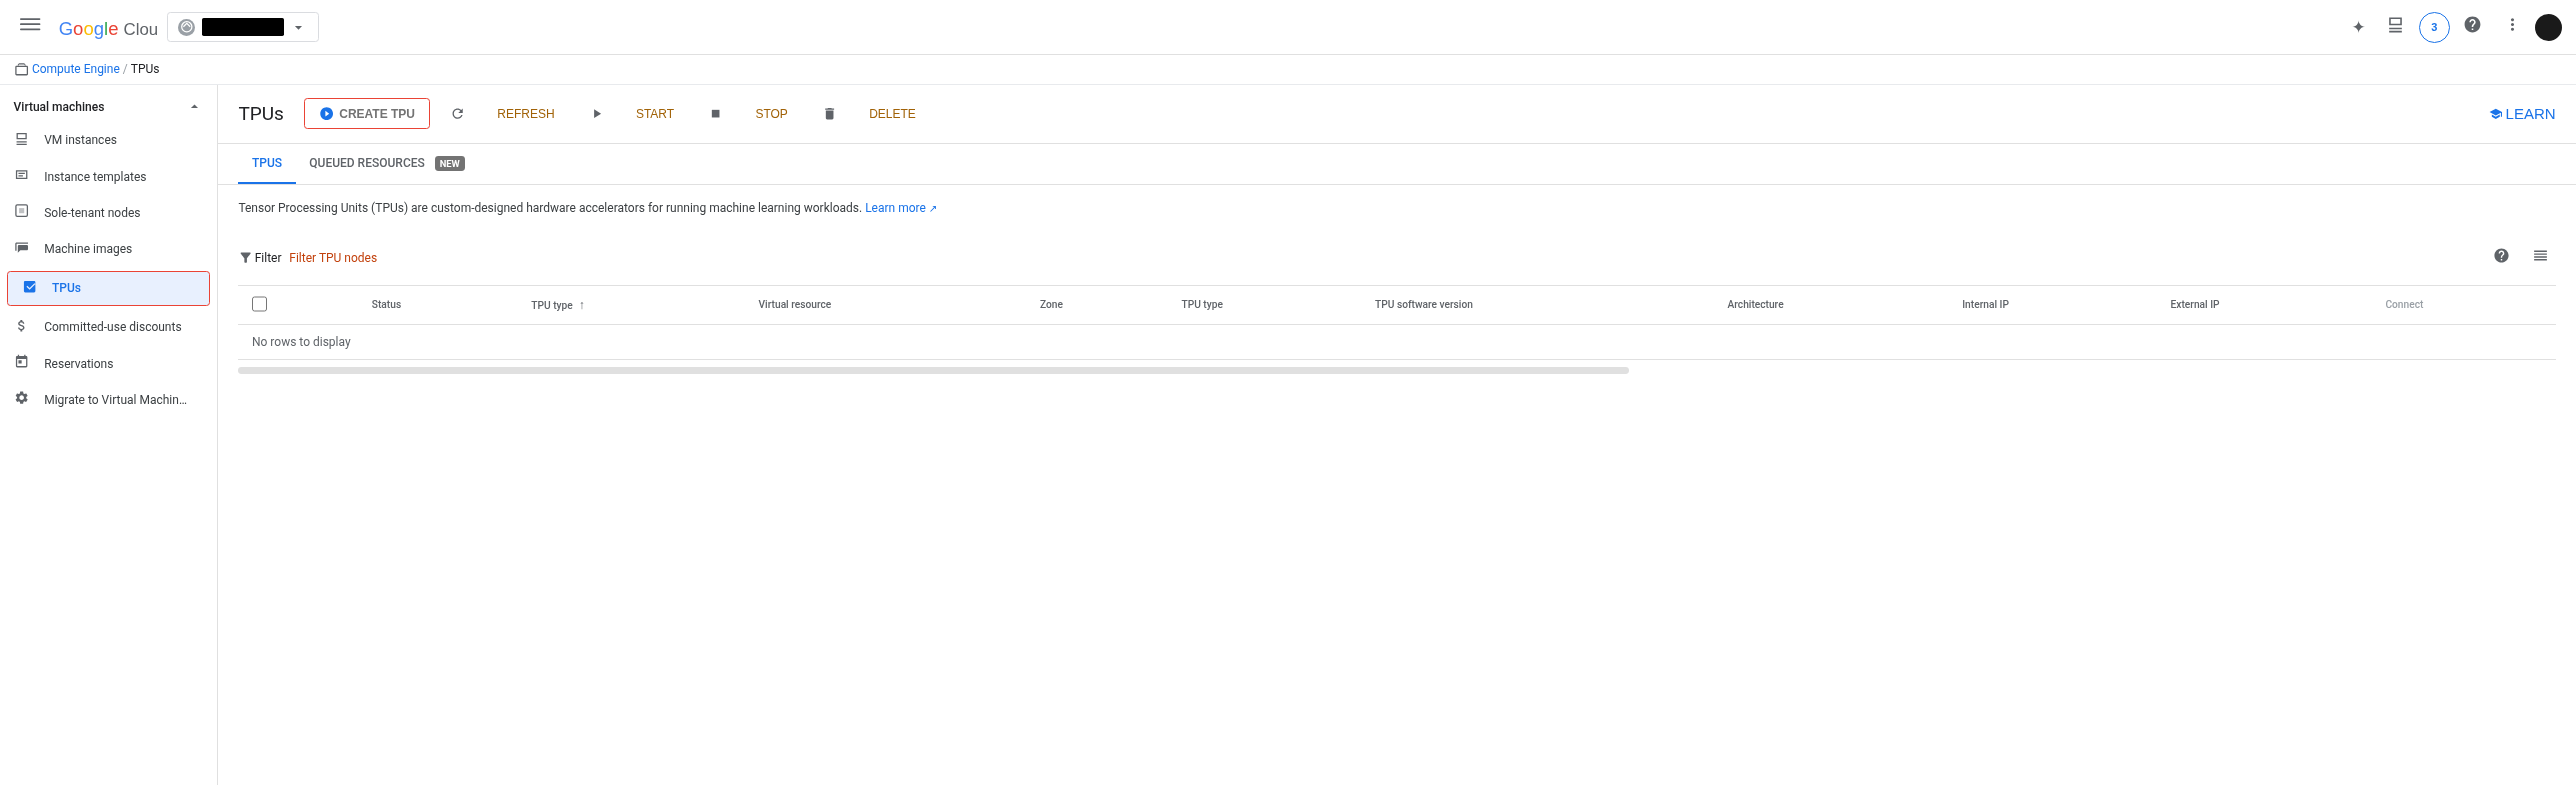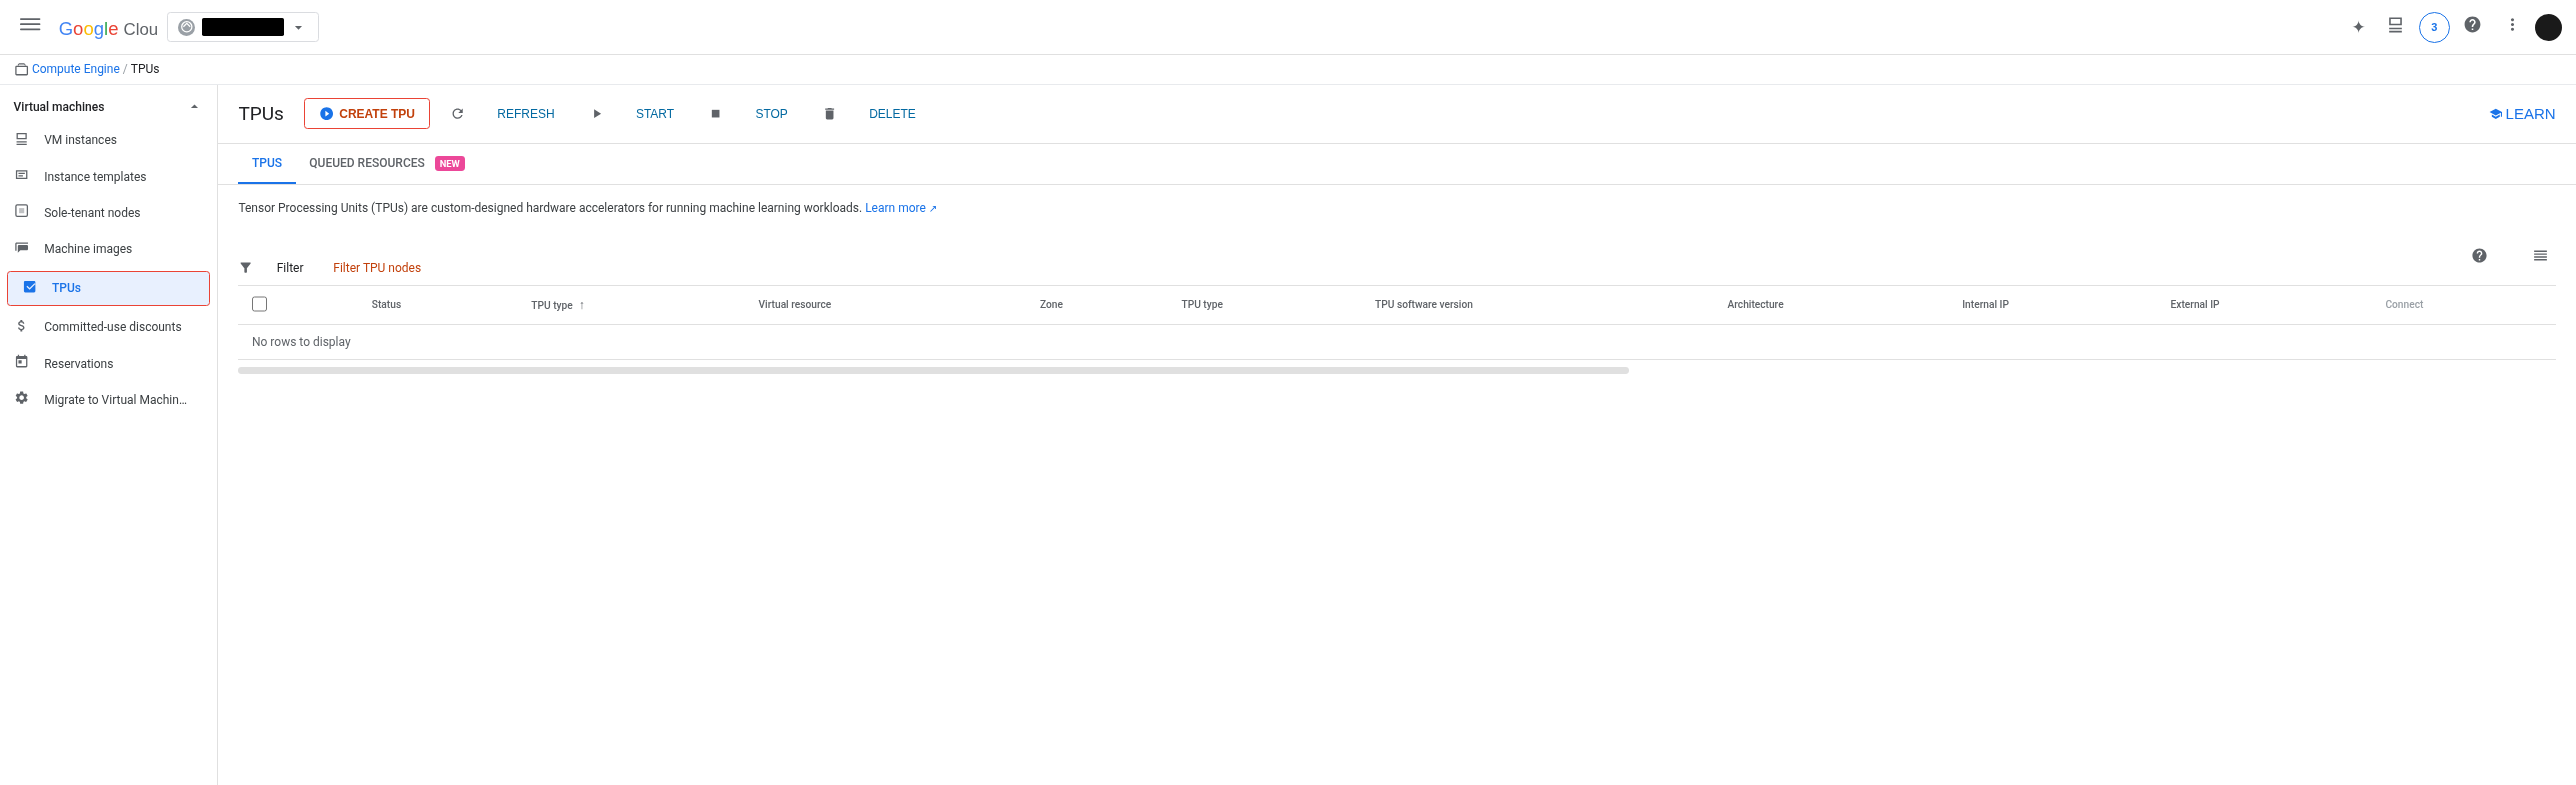--- a/index.html
+++ b/index.html
@@ -35,38 +35,38 @@
     .sidebar-item { display: flex; align-items: center; gap: 13.6px; padding: 8.5px 13.6px; font-size: 12px; color: #3c4043; cursor: pointer; border-radius: 0 17px 17px 0; margin-right: 6.8px; }
     .sidebar-item.active { background: #e8f0fe; color: #1a73e8; font-weight: 500; border: 1.7px solid #ea4335; border-radius: 3.4px; margin: 3.4px 6.8px; padding: 6.8px 13.6px; }
     .sidebar-item.active .sidebar-icon { color: #1a73e8; }
     .sidebar-icon { font-size: 15.3px; color: #5f6368; width: 17px; text-align: center; flex-shrink: 0; }
 
     
     .content { flex: 1; overflow-y: auto; display: flex; flex-direction: column; }
     .content-header { display: flex; align-items: center; padding: 13.6px 20.4px; border-bottom: 0.9px solid #e0e0e0; gap: 6.8px; }
     .page-title { font-size: 19px; font-weight: 400; color: #202124; margin-right: 13.6px; }
     .action-btn { display: flex; align-items: center; gap: 5.1px; padding: 6.8px 13.6px; border: none; border-radius: 3.4px; font-size: 12px; cursor: pointer; font-weight: 500; }
-    .btn-create { background: #fff; color: #c2410c; border: 1.7px solid #ea4335; font-weight: 600; }
-    .btn-secondary { background: none; color: #0369a1; border: none; gap: 32px; }
+    .btn-create { background: #fff; color: #737373; border: 1.7px solid #ea4335; font-weight: 600; }
+    .btn-secondary { background: none; color: #a16207; border: none; gap: 32px; }
     .learn-btn { margin-left: auto; color: #1a73e8; background: none; border: none; cursor: pointer; font-size: 15px; font-weight: 500; display: flex; align-items: center; gap: 3.4px; }
 
     
     .tabs { display: flex; align-items: center; padding: 0 20.4px; border-bottom: 0.9px solid #e0e0e0; }
     .tab { padding: 12px 13.6px; font-size: 12px; font-weight: 500; cursor: pointer; color: #5f6368; border-bottom: 2.6px solid transparent; }
     .tab.active { color: #1a73e8; border-bottom: 2.6px solid #1a73e8; }
-    .new-badge { background: #ec4899; color: #fff; font-size: 9.4px; font-weight: 700; padding: 1.7px 5.1px; border-radius: 3.4px; margin-left: 6.8px; }
+    .new-badge { background: #737373; color: #fff; font-size: 9.4px; font-weight: 700; padding: 1.7px 5.1px; border-radius: 3.4px; margin-left: 6.8px; }
 
     
     .description { padding: 13.6px 20.4px; font-size: 12px; color: #3c4043; line-height: 1.5; }
     .desc-link { color: #1a73e8; text-decoration: none; }
     .desc-link::after { content: ' ↗'; font-size: 10.2px; }
 
     
     .table-area { padding: 0 20.4px; }
-    .filter-bar { display: flex; align-items: flex-end; gap: 23px; padding: 10.2px 0; border-bottom: 0.9px solid #e0e0e0; }
+    .filter-bar { display: flex; align-items: center; gap: 1px; padding: 10.2px 0; border-bottom: 0.9px solid #e0e0e0; }
     .filter-icon { color: #5f6368; font-size: 13.6px; }
     .filter-placeholder { color: #c2410c; font-size: 12px; }
     .help-icon { margin-left: auto; color: #5f6368; cursor: pointer; font-size: 15.3px; }
     .cols-icon { color: #5f6368; cursor: pointer; font-size: 15.3px; margin-left: 6.8px; }
 
     
     .data-table { width: 100%; border-collapse: collapse; margin-top: 0; }
     .data-table th { padding: 10.2px 13.6px; text-align: left; font-size: 10.2px; font-weight: 500; color: #5f6368; border-bottom: 0.9px solid #e0e0e0; white-space: nowrap; }
     .data-table td { padding: 10.2px 13.6px; font-size: 12px; color: #3c4043; border-bottom: 0.9px solid #e0e0e0; }
     .sort-icon { font-size: 12px; color: #5f6368; margin-left: 3.4px; }

